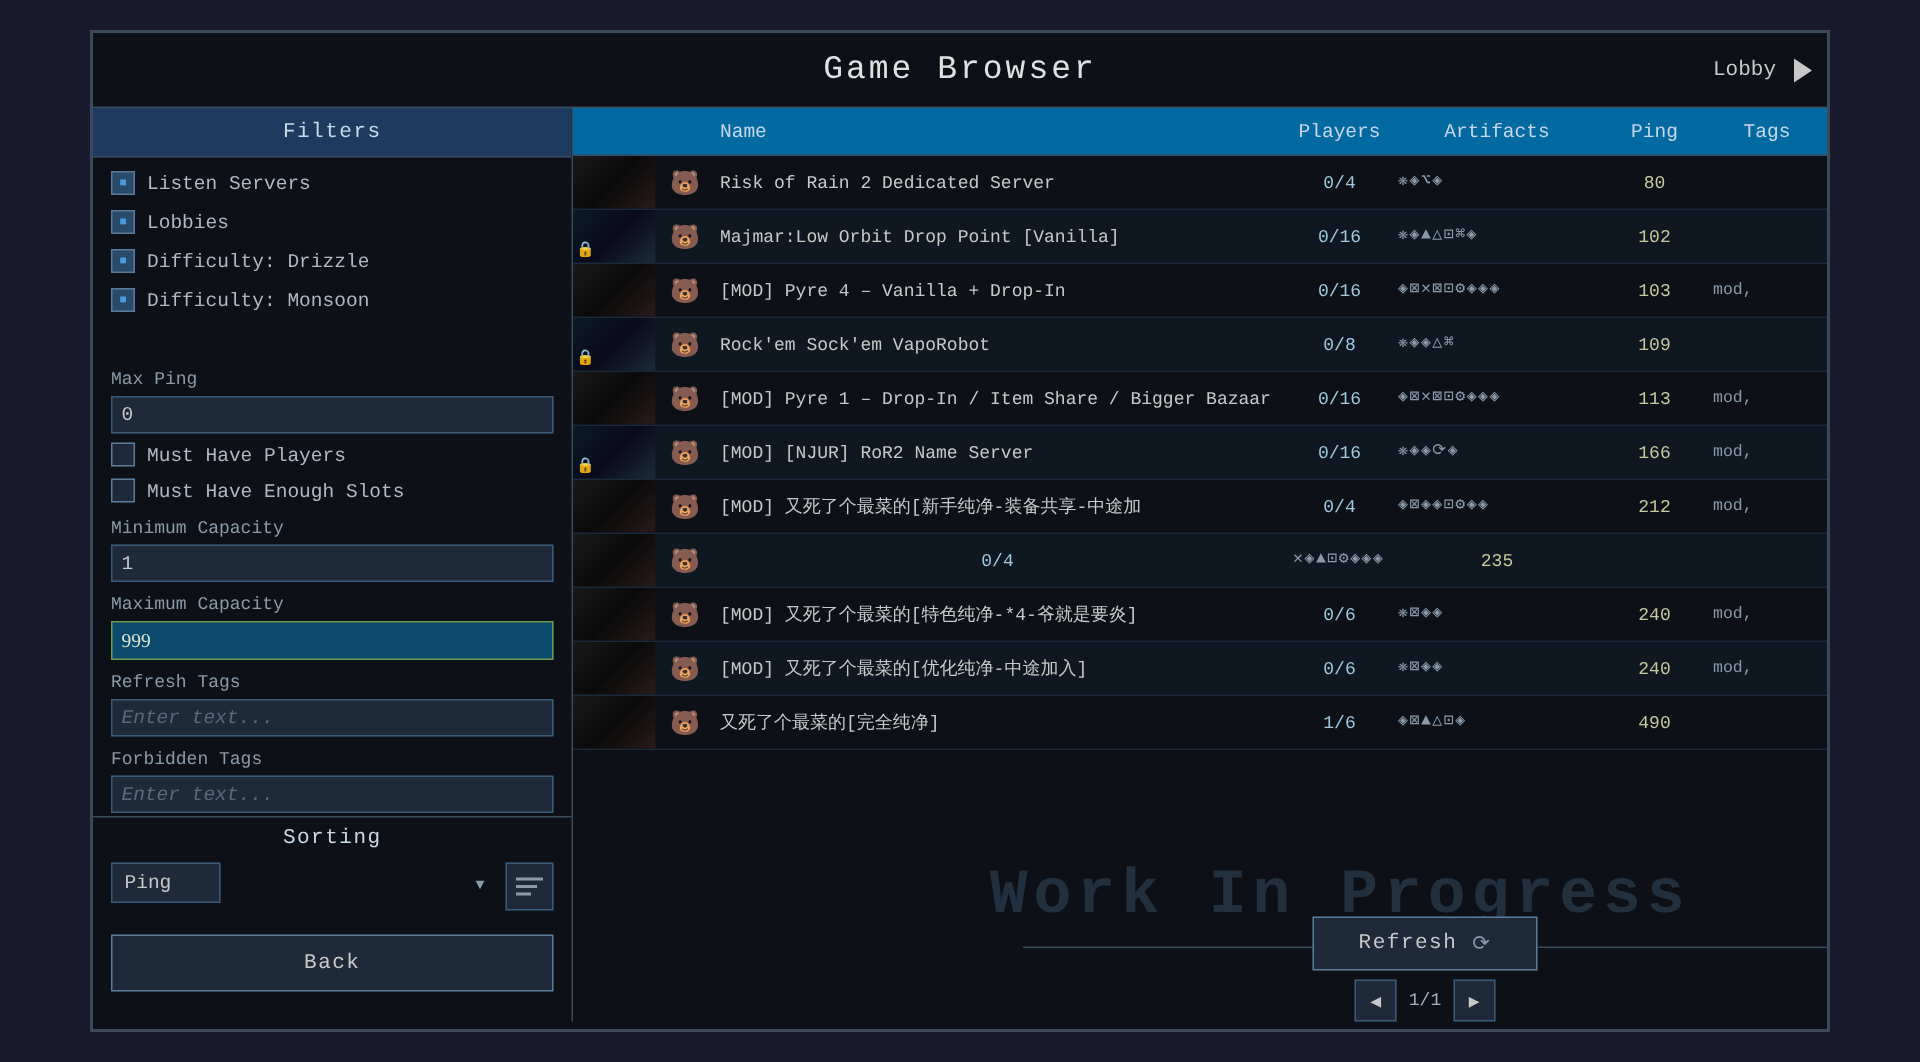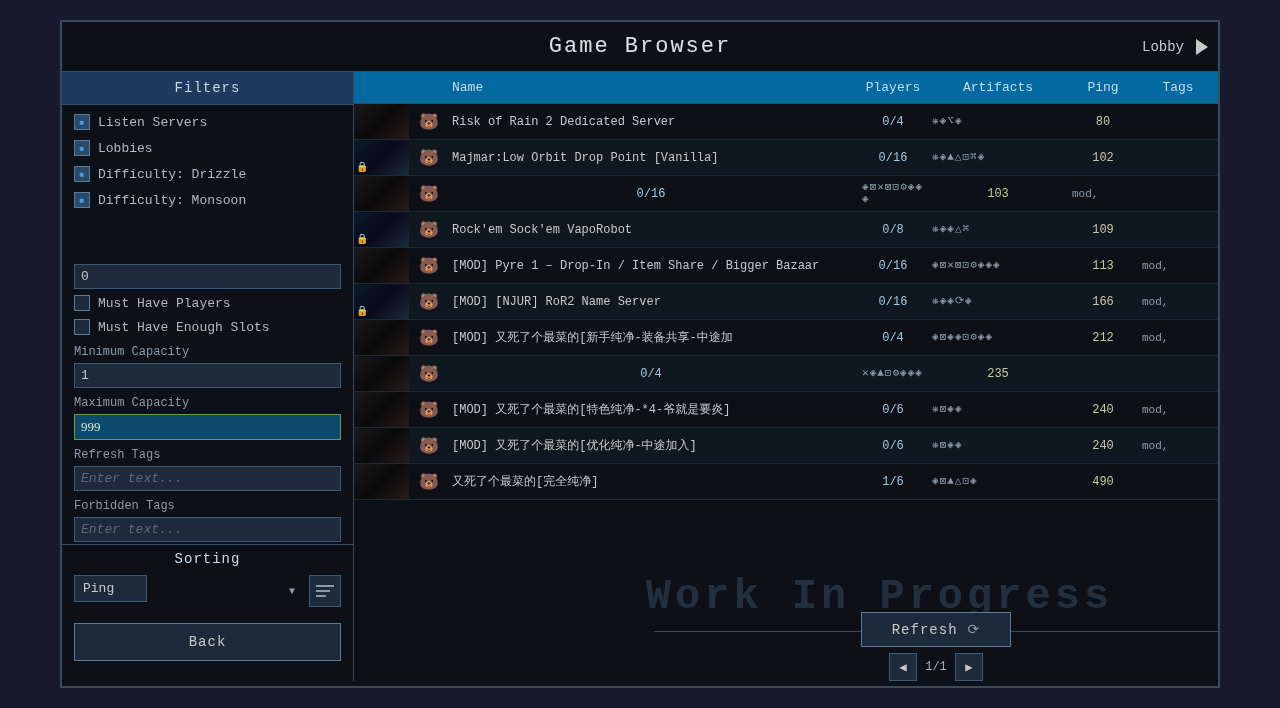--- a/index.html
+++ b/index.html
@@ -57,21 +57,21 @@
     }
 
     
     .main-layout {
       display: flex;
       height: calc(100% - 55px);
     }
 
     
     .sidebar {
-      width: 292px;
+      width: 320px;
       border-right: 1px solid #3a4a5a;
       display: flex;
       flex-direction: column;
       padding-bottom: 10px;
     }
     .filters-header {
       background: #1e3a5f;
       text-align: center;
       padding: 8px;
       font-size: 14px;
@@ -443,20 +443,21 @@
             <span>Difficulty: Drizzle</span>
           </div>
           <div class="filter-item">
             <div class="filter-checkbox partial"></div>
             <span>Difficulty: Monsoon</span>
           </div>
           <div class="filter-item"></div>
         </div>
 
       <div class="filter-section">
+        <div class="filter-label">Max Ping</div>
         <input class="filter-input" type="text" value="0" style="">
       </div>
 
       <div class="checkbox-filter">
         <div class="cb-box"></div>
         <span>Must Have Players</span>
       </div>
 
       <div class="checkbox-filter">
         <div class="cb-box"></div>
@@ -558,20 +559,21 @@
             <div class="row-ping">102</div>
             <div class="row-tags"></div>
           </div>
           <div class="table-row">
             <div class="row-thumb">
               <div class="thumb-inner dark"></div>
             </div>
             <div class="row-bear">
               <span class="bear-icon bear-orange">🐻</span>
             </div>
+            <div class="row-name">[MOD] Pyre 4 – Vanilla + Drop-In</div>
             <div class="row-players">0/16</div>
             <div class="row-artifacts">
               <span class="artifact-icon">◈</span>
               <span class="artifact-icon">⊠</span>
               <span class="artifact-icon">✕</span>
               <span class="artifact-icon">⊠</span>
               <span class="artifact-icon">⊡</span>
               <span class="artifact-icon">⚙</span>
               <span class="artifact-icon">◈</span>
               <span class="artifact-icon">◈</span>

